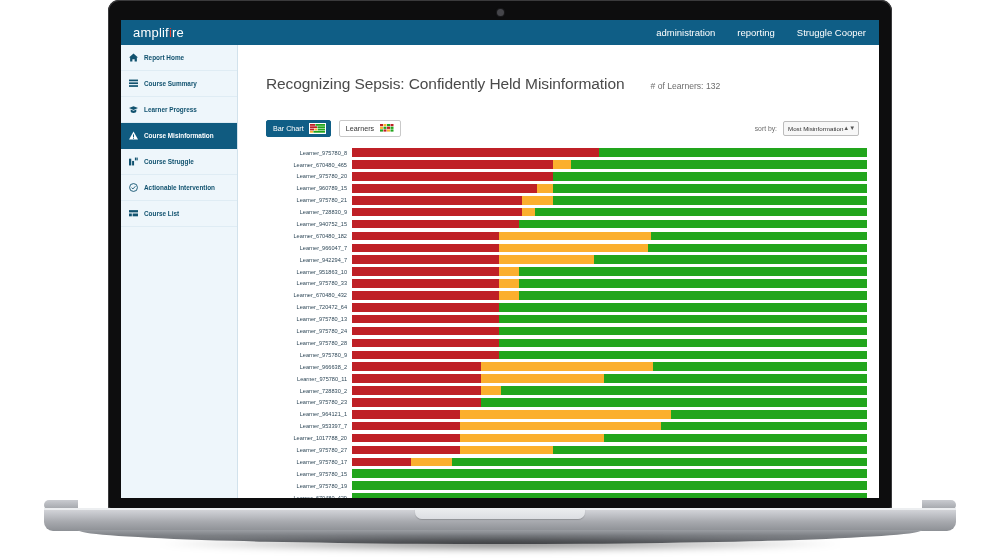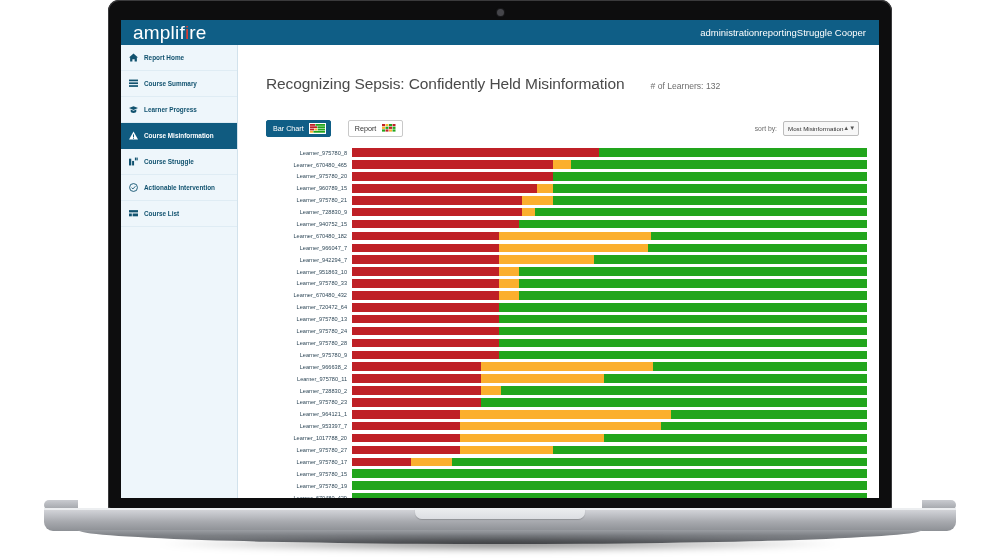--- a/index.html
+++ b/index.html
@@ -95,26 +95,26 @@
   .topbar {
     height: 25px;
     background: #0f5e86;
     display: flex;
     align-items: center;
     justify-content: space-between;
     padding: 0 13px 0 12px;
   }
   .logo {
     color: #ffffff;
-    font-size: 19px;
+    font-size: 13px;
     letter-spacing: .2px;
     font-weight: 400;
   }
   .logo .accent { color: #e03a2f; }
-  .topnav { display: flex; align-items: flex-end; }
+  .topnav { display: flex; align-items: flex-end; gap: 22px; }
   .topnav a {
     color: #ffffff;
     font-size: 9.5px;
     text-decoration: none;
     white-space: nowrap;
   }
 
   .body-row { display: flex; height: 453px; }
 
   
@@ -170,21 +170,21 @@
     color: #6d6d6d;
   }
 
   .toolbar {
     display: flex;
     align-items: center;
     justify-content: space-between;
     margin: 16px 0 0 14px;
     padding-right: 8px;
   }
-  .viewtoggle { display: flex; gap: 17px; }
+  .viewtoggle { display: flex; gap: 8px; }
   .vbtn {
     display: flex; align-items: center; gap: 5px;
     height: 17px;
     padding: 0 4px 0 6px;
     border-radius: 2px;
     font-size: 7.2px;
     cursor: pointer;
     border: 1px solid #c9c9c9;
     background: #ffffff;
     color: #333333;
@@ -385,21 +385,21 @@
                   <rect x="1" y="5.6" width="4" height="1.8" fill="#bf2026"></rect>
                   <rect x="5.4" y="5.6" width="3" height="1.8" fill="#fbaf2e"></rect>
                   <rect x="8.8" y="5.6" width="7.2" height="1.8" fill="#22a51c"></rect>
                   <rect x="1" y="7.9" width="3" height="1.8" fill="#fbaf2e"></rect>
                   <rect x="4.4" y="7.9" width="11.6" height="1.8" fill="#22a51c"></rect>
                 </svg>
               </span>
             </div>
 
             <div class="vbtn">
-              <span>Report</span>
+              <span>Learners</span>
               <span class="glyph">
                 <svg viewBox="0 0 17 11" width="17" height="11">
                   <rect x="0" y="0" width="17" height="11" fill="#ffffff"></rect>
                   <rect x="1" y="1" width="3" height="2.2" fill="#bf2026"></rect>
                   <rect x="4.5" y="1" width="3" height="2.2" fill="#fbaf2e"></rect>
                   <rect x="8" y="1" width="3" height="2.2" fill="#22a51c"></rect>
                   <rect x="11.5" y="1" width="3" height="2.2" fill="#bf2026"></rect>
                   <rect x="1" y="3.7" width="3" height="2.2" fill="#fbaf2e"></rect>
                   <rect x="4.5" y="3.7" width="3" height="2.2" fill="#22a51c"></rect>
                   <rect x="8" y="3.7" width="3" height="2.2" fill="#bf2026"></rect>

